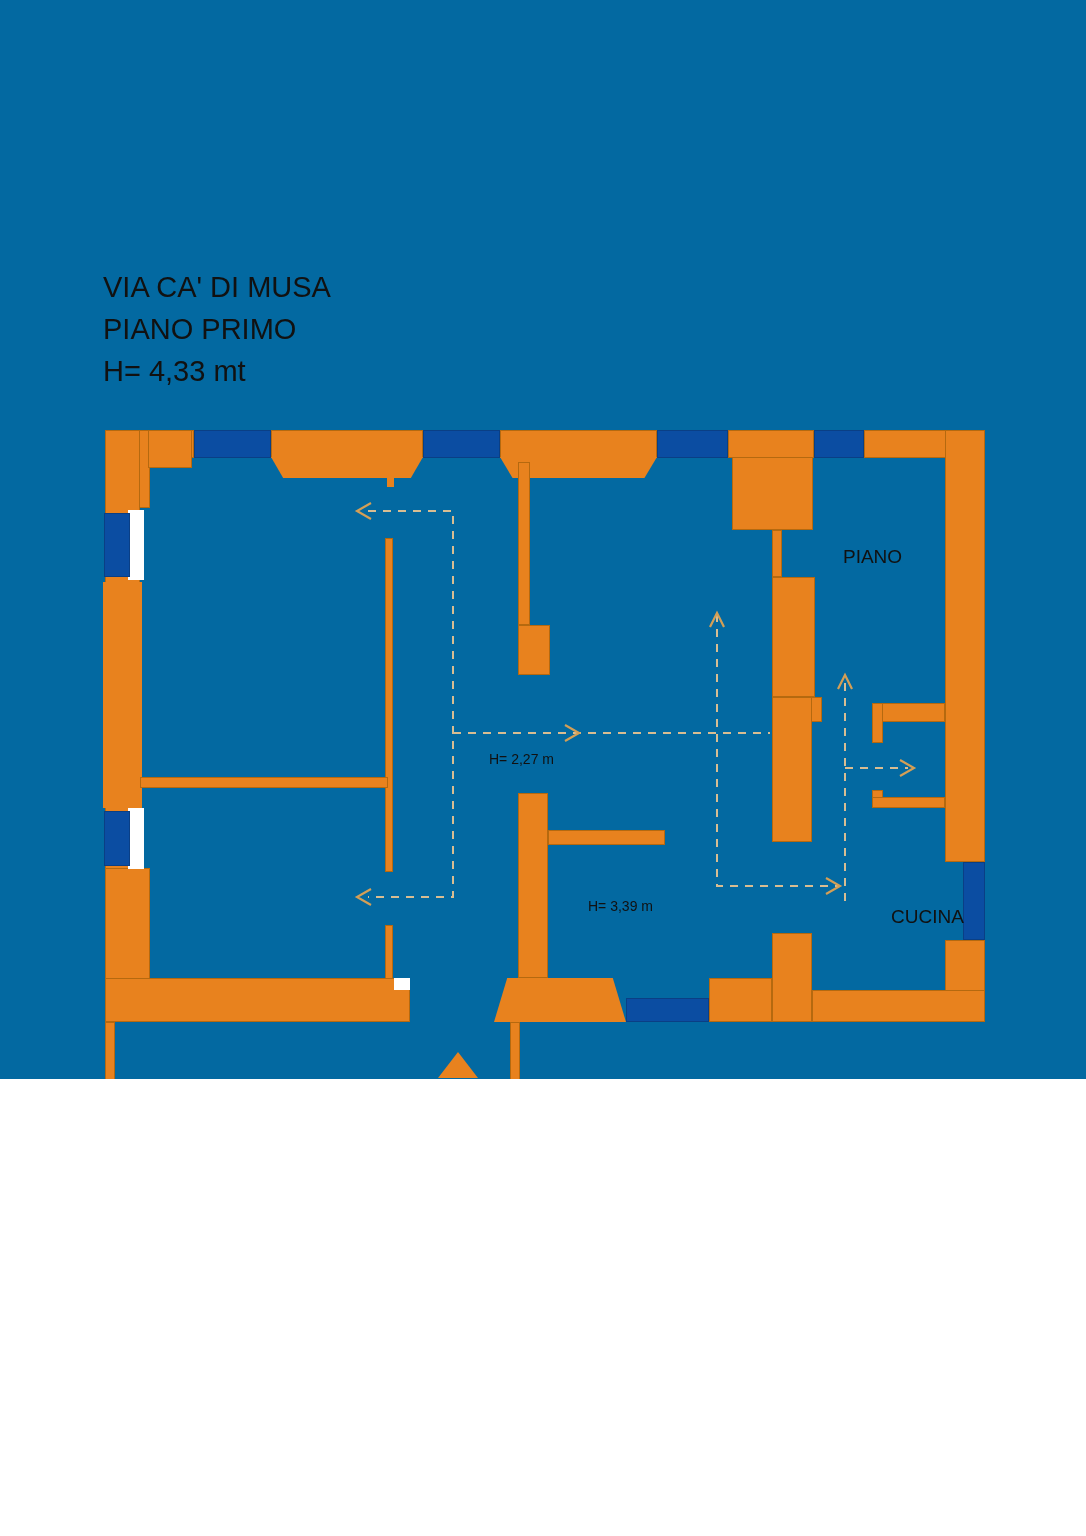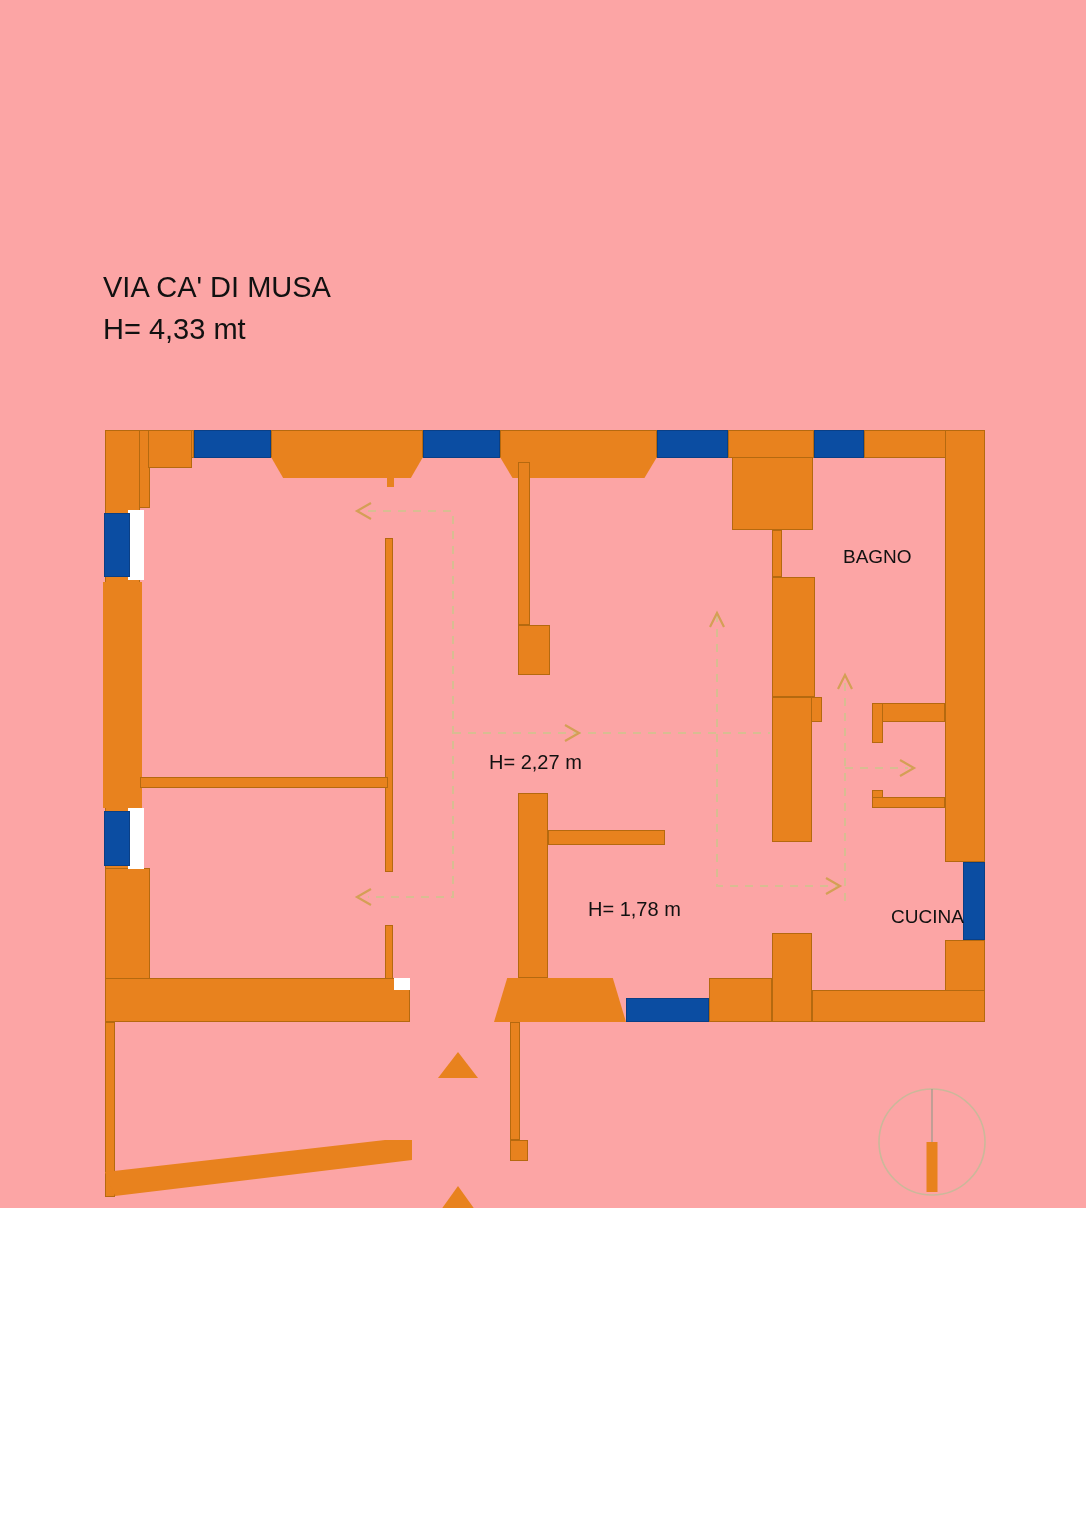--- a/index.html
+++ b/index.html
@@ -7,40 +7,41 @@
     --wall-border:#b5690f;
     --window:#0b4da2;
     --window-border:#0a3f85;
     --dash:#d8bd92;
     --arrow:#d49f56;
     --compass:#cbb89a;
     --ink:#111111;
   }
   html,body{margin:0;padding:0;background:#ffffff;}
   .page{
-    position:relative;width:1086px;height:1208px;background:#fca5a5;overflow:hidden;
+    position:relative;width:1086px;height:1079px;background:#0369a1;overflow:hidden;
     font-family:"Liberation Sans", sans-serif;color:var(--ink);
   }
   .titleblock{position:absolute;left:103px;top:266px;line-height:42px;font-size:29px;color:var(--ink);white-space:nowrap;}
   .wall{position:absolute;background:var(--wall);border:1px solid var(--wall-border);box-sizing:border-box;}
   .wall.noborder{border:none;}
   .win{position:absolute;background:var(--window);border:1px solid var(--window-border);box-sizing:border-box;}
   .cut{position:absolute;background:#ffffff;border:none;}
   .tri{position:absolute;background:var(--wall);clip-path:polygon(50% 0,100% 100%,0 100%);}
   .roomlabel{position:absolute;font-size:19px;color:var(--ink);white-space:nowrap;}
-  .hlabel{position:absolute;font-size:20px;color:var(--ink);white-space:nowrap;}
+  .hlabel{position:absolute;font-size:14px;color:var(--ink);white-space:nowrap;}
   svg.overlay{position:absolute;left:0;top:0;}
 </style>
 </head>
 <body>
 
 <div class="page">
 
   <div class="titleblock">
     <div>VIA CA' DI MUSA</div>
+    <div>PIANO PRIMO</div>
     <div>H= 4,33 mt</div>
   </div>
 
   <div class="wall" style="left:105px;top:430px;width:89px;height:28px"></div>
   <div class="wall" style="left:271px;top:430px;width:152px;height:28px"></div>
   <div class="wall" style="left:500px;top:430px;width:157px;height:28px"></div>
   <div class="wall" style="left:728px;top:430px;width:86px;height:28px"></div>
   <div class="wall" style="left:864px;top:430px;width:121px;height:28px"></div>
 
   <div class="win" style="left:194px;top:430px;width:77px;height:28px"></div>
@@ -123,18 +124,18 @@
       <polyline points="838,689 845,675 852,689"></polyline>
       <polyline points="900,760 914,768 900,776"></polyline>
     </g>
     <g>
       <circle cx="932" cy="1142" r="53" fill="none" stroke="var(--compass)" stroke-width="1.6"></circle>
       <line x1="932" y1="1089" x2="932" y2="1142" stroke="#9a9a8a" stroke-width="1.2"></line>
       <rect x="926.5" y="1142" width="11" height="50" fill="var(--wall)"></rect>
     </g>
   </svg>
 
-  <div class="roomlabel" style="left:843px;top:546px">BAGNO</div>
+  <div class="roomlabel" style="left:843px;top:546px">PIANO</div>
   <div class="roomlabel" style="left:891px;top:906px">CUCINA</div>
   <div class="hlabel" style="left:489px;top:751px">H= 2,27 m</div>
-  <div class="hlabel" style="left:588px;top:898px">H= 1,78 m</div>
+  <div class="hlabel" style="left:588px;top:898px">H= 3,39 m</div>
 
 </div>
 
 </body></html>

